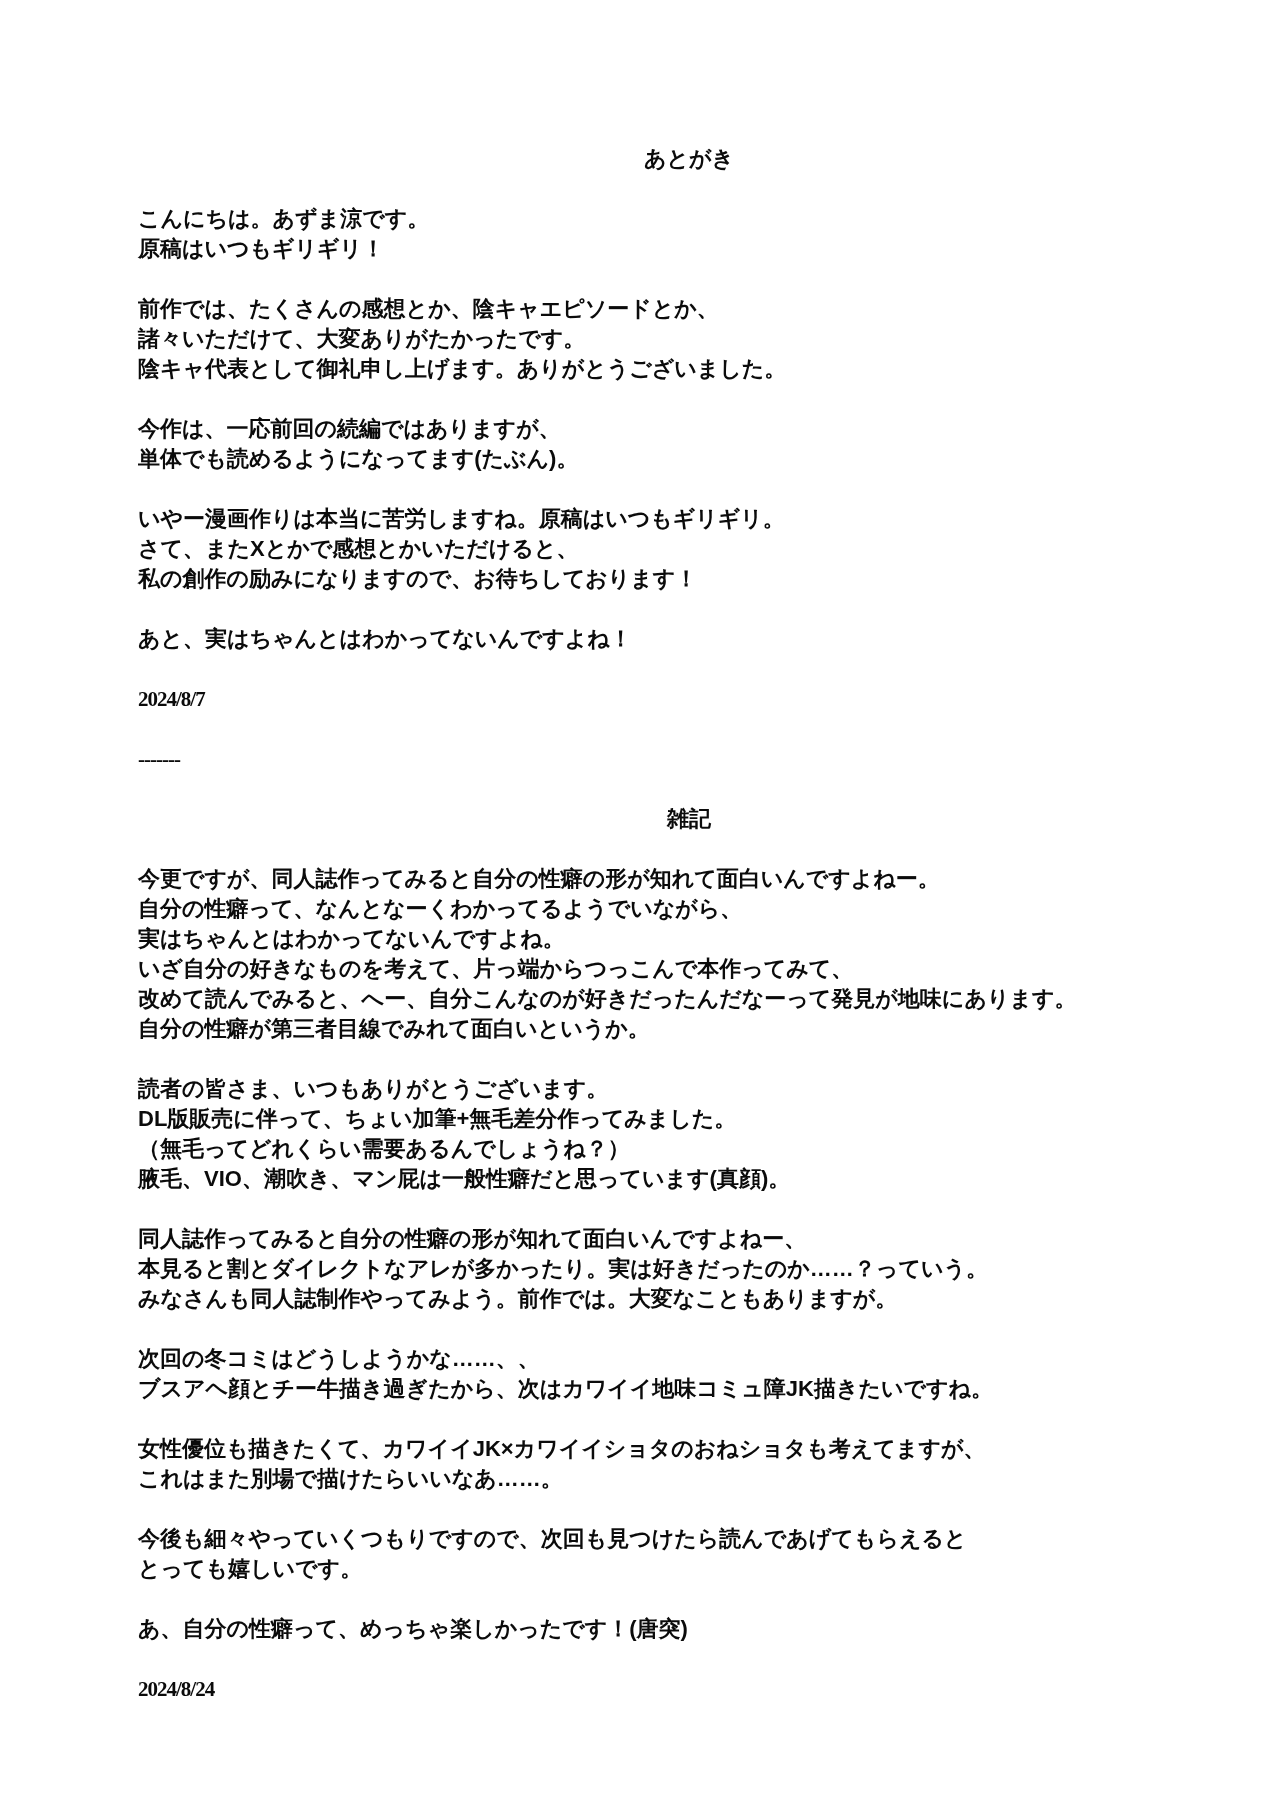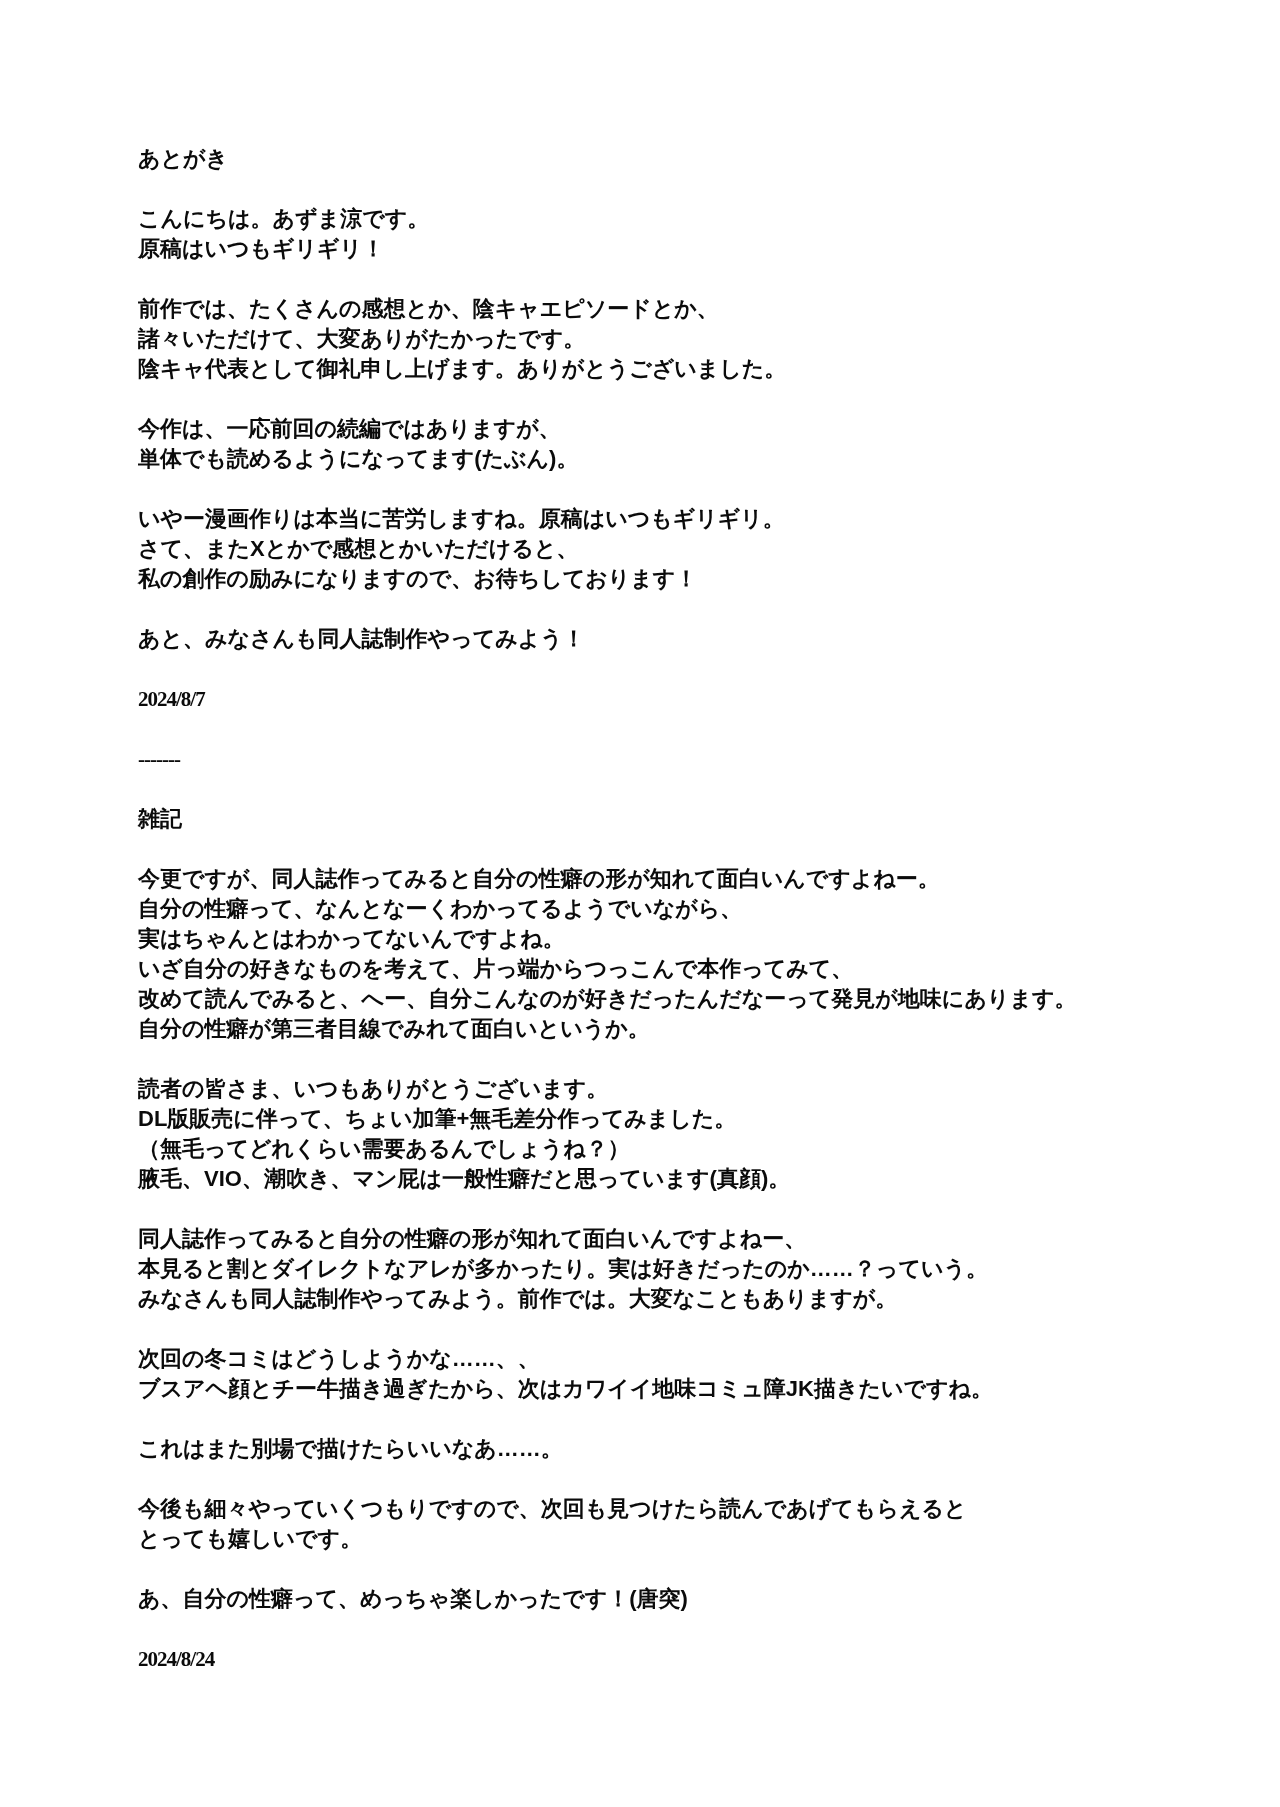--- a/index.html
+++ b/index.html
@@ -33,20 +33,21 @@
     margin-bottom: 30px;
   }
   .line {
     white-space: nowrap;
     height: 30px;
   }
   .heading {
     font-size: 22px;
     font-weight: 600;
     margin: 0 0 30px 0;
+    text-align: center;
   }
   .date-line, .divider-line {
     font-family: Liberation Serif, serif;
     font-weight: 600;
     font-size: 21px;
     letter-spacing: -1px;
   }
 </style>
 </head>
 <body>
@@ -69,21 +70,21 @@
         <div class="block paragraph">
           <div class="line">今作は、一応前回の続編ではありますが、</div>
           <div class="line">単体でも読めるようになってます(たぶん)。</div>
         </div>
         <div class="block paragraph">
           <div class="line">いやー漫画作りは本当に苦労しますね。原稿はいつもギリギリ。</div>
           <div class="line">さて、またXとかで感想とかいただけると、</div>
           <div class="line">私の創作の励みになりますので、お待ちしております！</div>
         </div>
         <div class="block paragraph">
-          <div class="line">あと、みなさんも同人誌制作やってみよう！</div>
+          <div class="line">あと、実はちゃんとはわかってないんですよね！</div>
         </div>
       </div>
 
     <div class="block line date-line">2024/8/7</div>
 
     <div class="block line divider-line">-------</div>
 
     <div class="block heading line">雑記</div>
 
     <div>
@@ -104,20 +105,21 @@
         <div class="block paragraph">
           <div class="line">同人誌作ってみると自分の性癖の形が知れて面白いんですよねー、</div>
           <div class="line">本見ると割とダイレクトなアレが多かったり。実は好きだったのか……？っていう。</div>
           <div class="line">みなさんも同人誌制作やってみよう。前作では。大変なこともありますが。</div>
         </div>
         <div class="block paragraph">
           <div class="line">次回の冬コミはどうしようかな……、、</div>
           <div class="line">ブスアヘ顔とチー牛描き過ぎたから、次はカワイイ地味コミュ障JK描きたいですね。</div>
         </div>
         <div class="block paragraph">
+          <div class="line">女性優位も描きたくて、カワイイJK×カワイイショタのおねショタも考えてますが、</div>
           <div class="line">これはまた別場で描けたらいいなあ……。</div>
         </div>
         <div class="block paragraph">
           <div class="line">今後も細々やっていくつもりですので、次回も見つけたら読んであげてもらえると</div>
           <div class="line">とっても嬉しいです。</div>
         </div>
         <div class="block paragraph">
           <div class="line">あ、自分の性癖って、めっちゃ楽しかったです！(唐突)</div>
         </div>
       </div>

